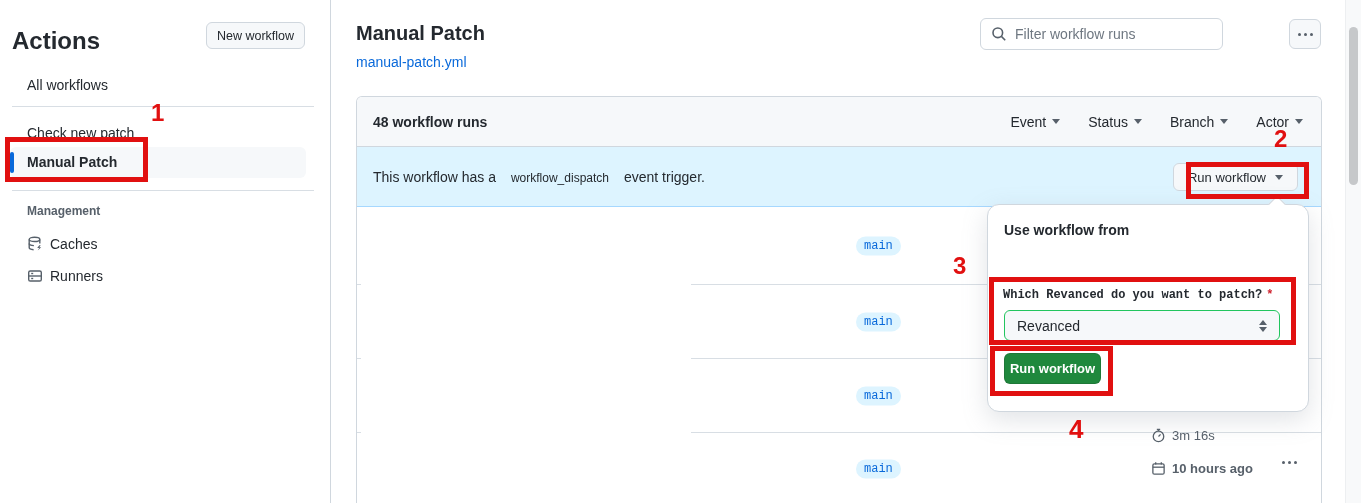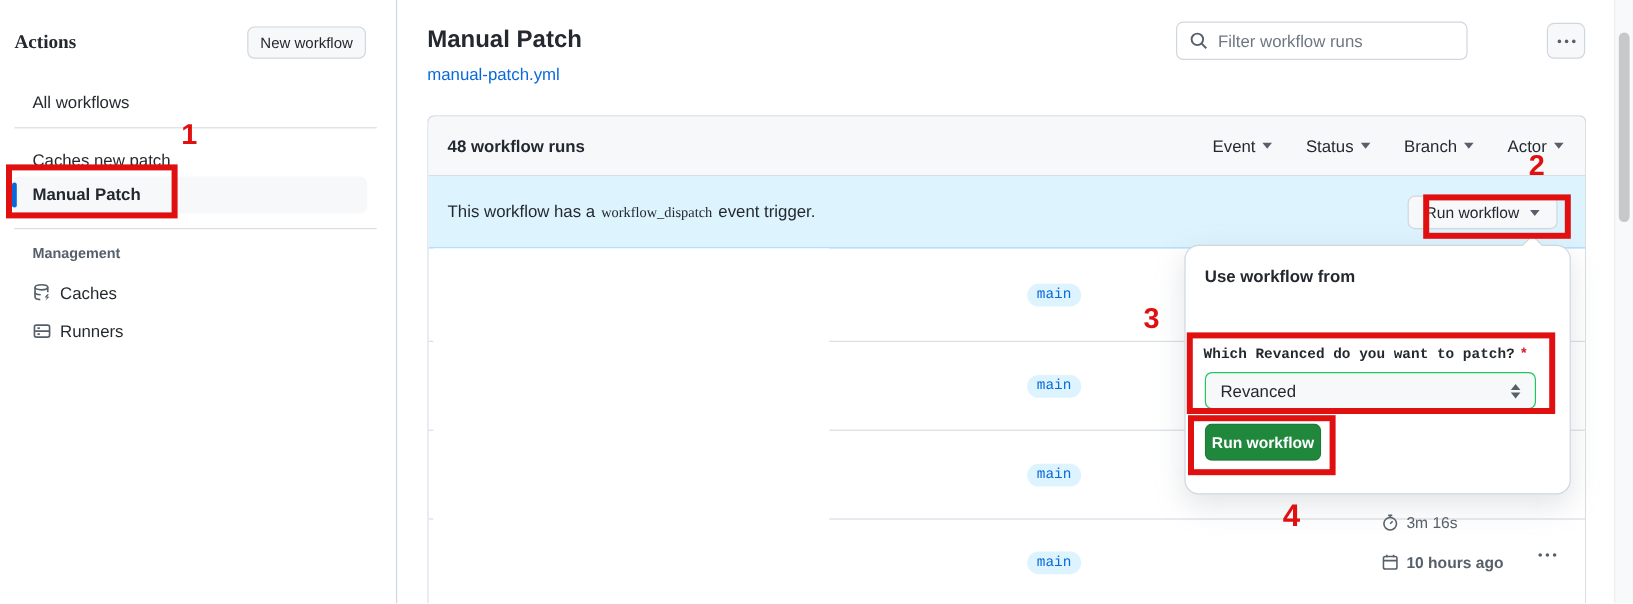--- a/index.html
+++ b/index.html
@@ -6,21 +6,21 @@
   html,body { background:#fff; }
   body { font-family:"Liberation Sans", sans-serif; color:#24292f; }
   .root { position:relative; width:1361px; height:503px; background:#fff; overflow:hidden; font-size:14px; }
   .abs { position:absolute; }
 
   
   .tab-indicator { left:220px; top:0; width:88px; height:3px; background:#f78166; }
 
   
   .sidebar { left:0; top:0; width:331px; height:503px; border-right:1px solid #d0d7de; background:#fff; }
-  .sb-title { left:12px; top:27px; font-size:16px; font-weight:700;font-family:Liberation Serif, serif; }
+  .sb-title { left:12px; top:27px; font-size:24px; font-weight:700; }
   .btn { display:flex; align-items:center; justify-content:center; background:#f6f8fa; border:1px solid #d0d7de; border-radius:6px; color:#24292f; cursor:pointer; }
   .btn-new { left:206px; top:22px; width:99px; height:27px; font-size:12.5px; }
   .sb-link { left:27px; font-size:14px; color:#24292f; cursor:pointer; }
   .sb-all { top:77px; }
   .sb-div { left:12px; width:302px; height:1px; background:#d8dee4; }
   .sb-div1 { top:106px; }
   .sb-div2 { top:190px; }
   .sb-check { top:125px; }
   .sb-selected { left:10px; top:147px; width:296px; height:31px; background:#f6f8fa; border-radius:6px; cursor:pointer; }
   .sb-selected .accent { position:absolute; left:0; top:5px; width:4px; height:21px; background:#0969da; border-radius:2px; }
@@ -44,21 +44,21 @@
 
   
   .table { left:356px; top:96px; width:966px; height:407px; border:1px solid #d0d7de; border-bottom:none; border-radius:6px 6px 0 0; background:#fff; overflow:hidden; }
   .t-header { height:50px; background:#f6f8fa; border-bottom:1px solid #d0d7de; display:flex; align-items:center; padding:0 16px; }
   .runs-count { font-weight:700; font-size:14px; }
   .t-filters { margin-left:auto; display:flex; gap:28px; padding-right:2px; }
   .t-filter { display:flex; align-items:center; gap:6px; font-size:14px; color:#24292f; cursor:pointer; }
   .caret { width:0; height:0; border-left:4px solid transparent; border-right:4px solid transparent; border-top:5px solid #57606a; display:inline-block; }
 
   .banner { height:60px; background:#ddf4ff; border-bottom:1px solid rgba(84,174,255,.4); position:relative; display:flex; align-items:center; padding-left:16px; font-size:14px; }
-  .banner code { font-family:Liberation Serif, serif; font-size:12px; padding:0 5px; }
+  .banner code { font-family:Liberation Sans, sans-serif; font-size:12px; padding:0 15px; }
   .banner-run { position:absolute; right:23px; top:16px; height:28px; padding:0 14px; font-size:13px; gap:9px; display:flex; align-items:center; }
 
   .rows { position:relative; height:297px; }
   .run-row { position:relative; border-bottom:1px solid #d8dee4; }
   .r1 { height:78px; } .r2 { height:74px; } .r3 { height:74px; } .r4 { height:72px; border-bottom:none; }
   .badge { position:absolute; left:499px; top:50%; transform:translateY(-50%); background:#ddf4ff; color:#0969da; font-family:"Liberation Mono","DejaVu Sans Mono",monospace; font-size:12px; height:19px; line-height:19px; padding:0 8px; border-radius:10px; cursor:pointer; }
   .meta { position:absolute; left:794px; font-size:13px; color:#57606a; }
   .meta-line { display:flex; align-items:center; gap:6px; height:21px;margin-top:24px; }
   .row-kebab { position:absolute; left:925px; top:28px; cursor:pointer; }
   .redaction { position:absolute; left:4px; top:0; width:330px; height:297px; background:#fff; z-index:2; }
@@ -100,21 +100,21 @@
 <div class="root">
 
   <div class="abs tab-indicator"></div>
 
   <aside class="abs sidebar">
     <h2 class="abs sb-title">Actions</h2>
     <button class="abs btn btn-new">New workflow</button>
 
     <div class="abs sb-link sb-all">All workflows</div>
     <div class="abs sb-div sb-div1"></div>
-    <div class="abs sb-link sb-check">Caches new patch</div>
+    <div class="abs sb-link sb-check">Check new patch</div>
 
     <div class="abs sb-selected">
       <span class="accent"></span>
       <span class="lbl">Manual Patch</span>
     </div>
 
     <div class="abs sb-div sb-div2"></div>
     <div class="abs sb-mgmt">Management</div>
 
     <div class="abs sb-iconrow sb-caches">

